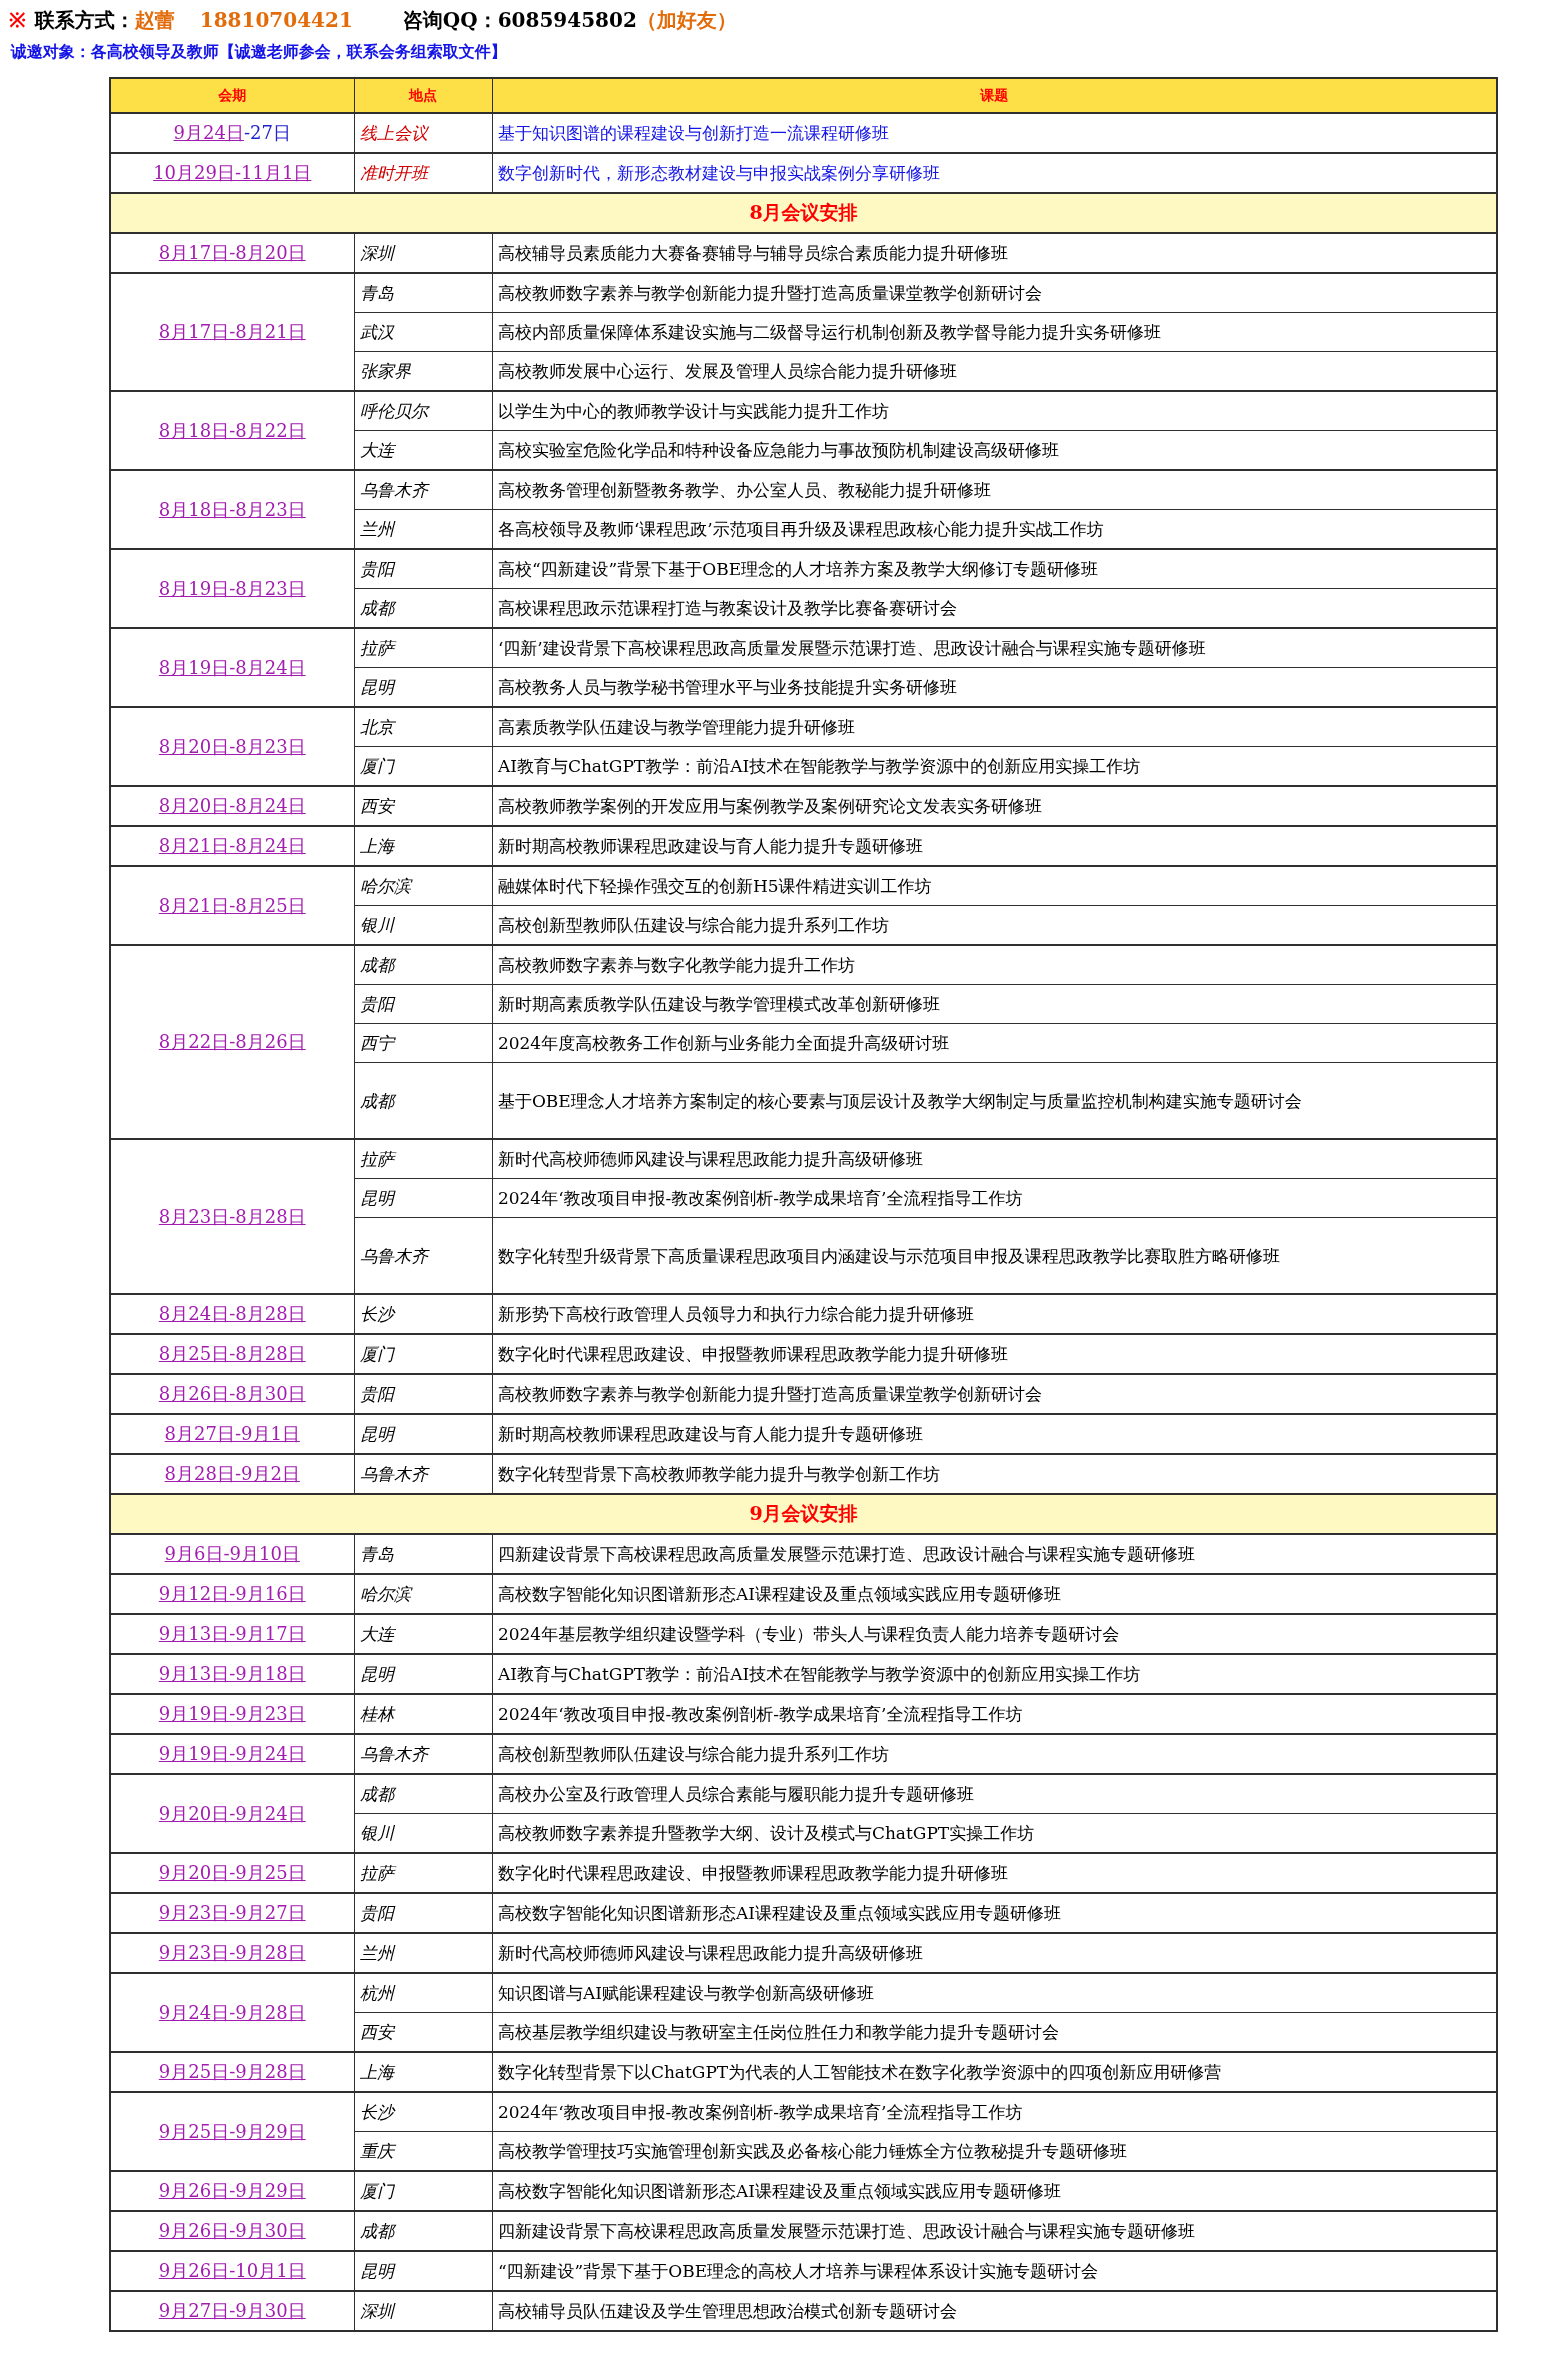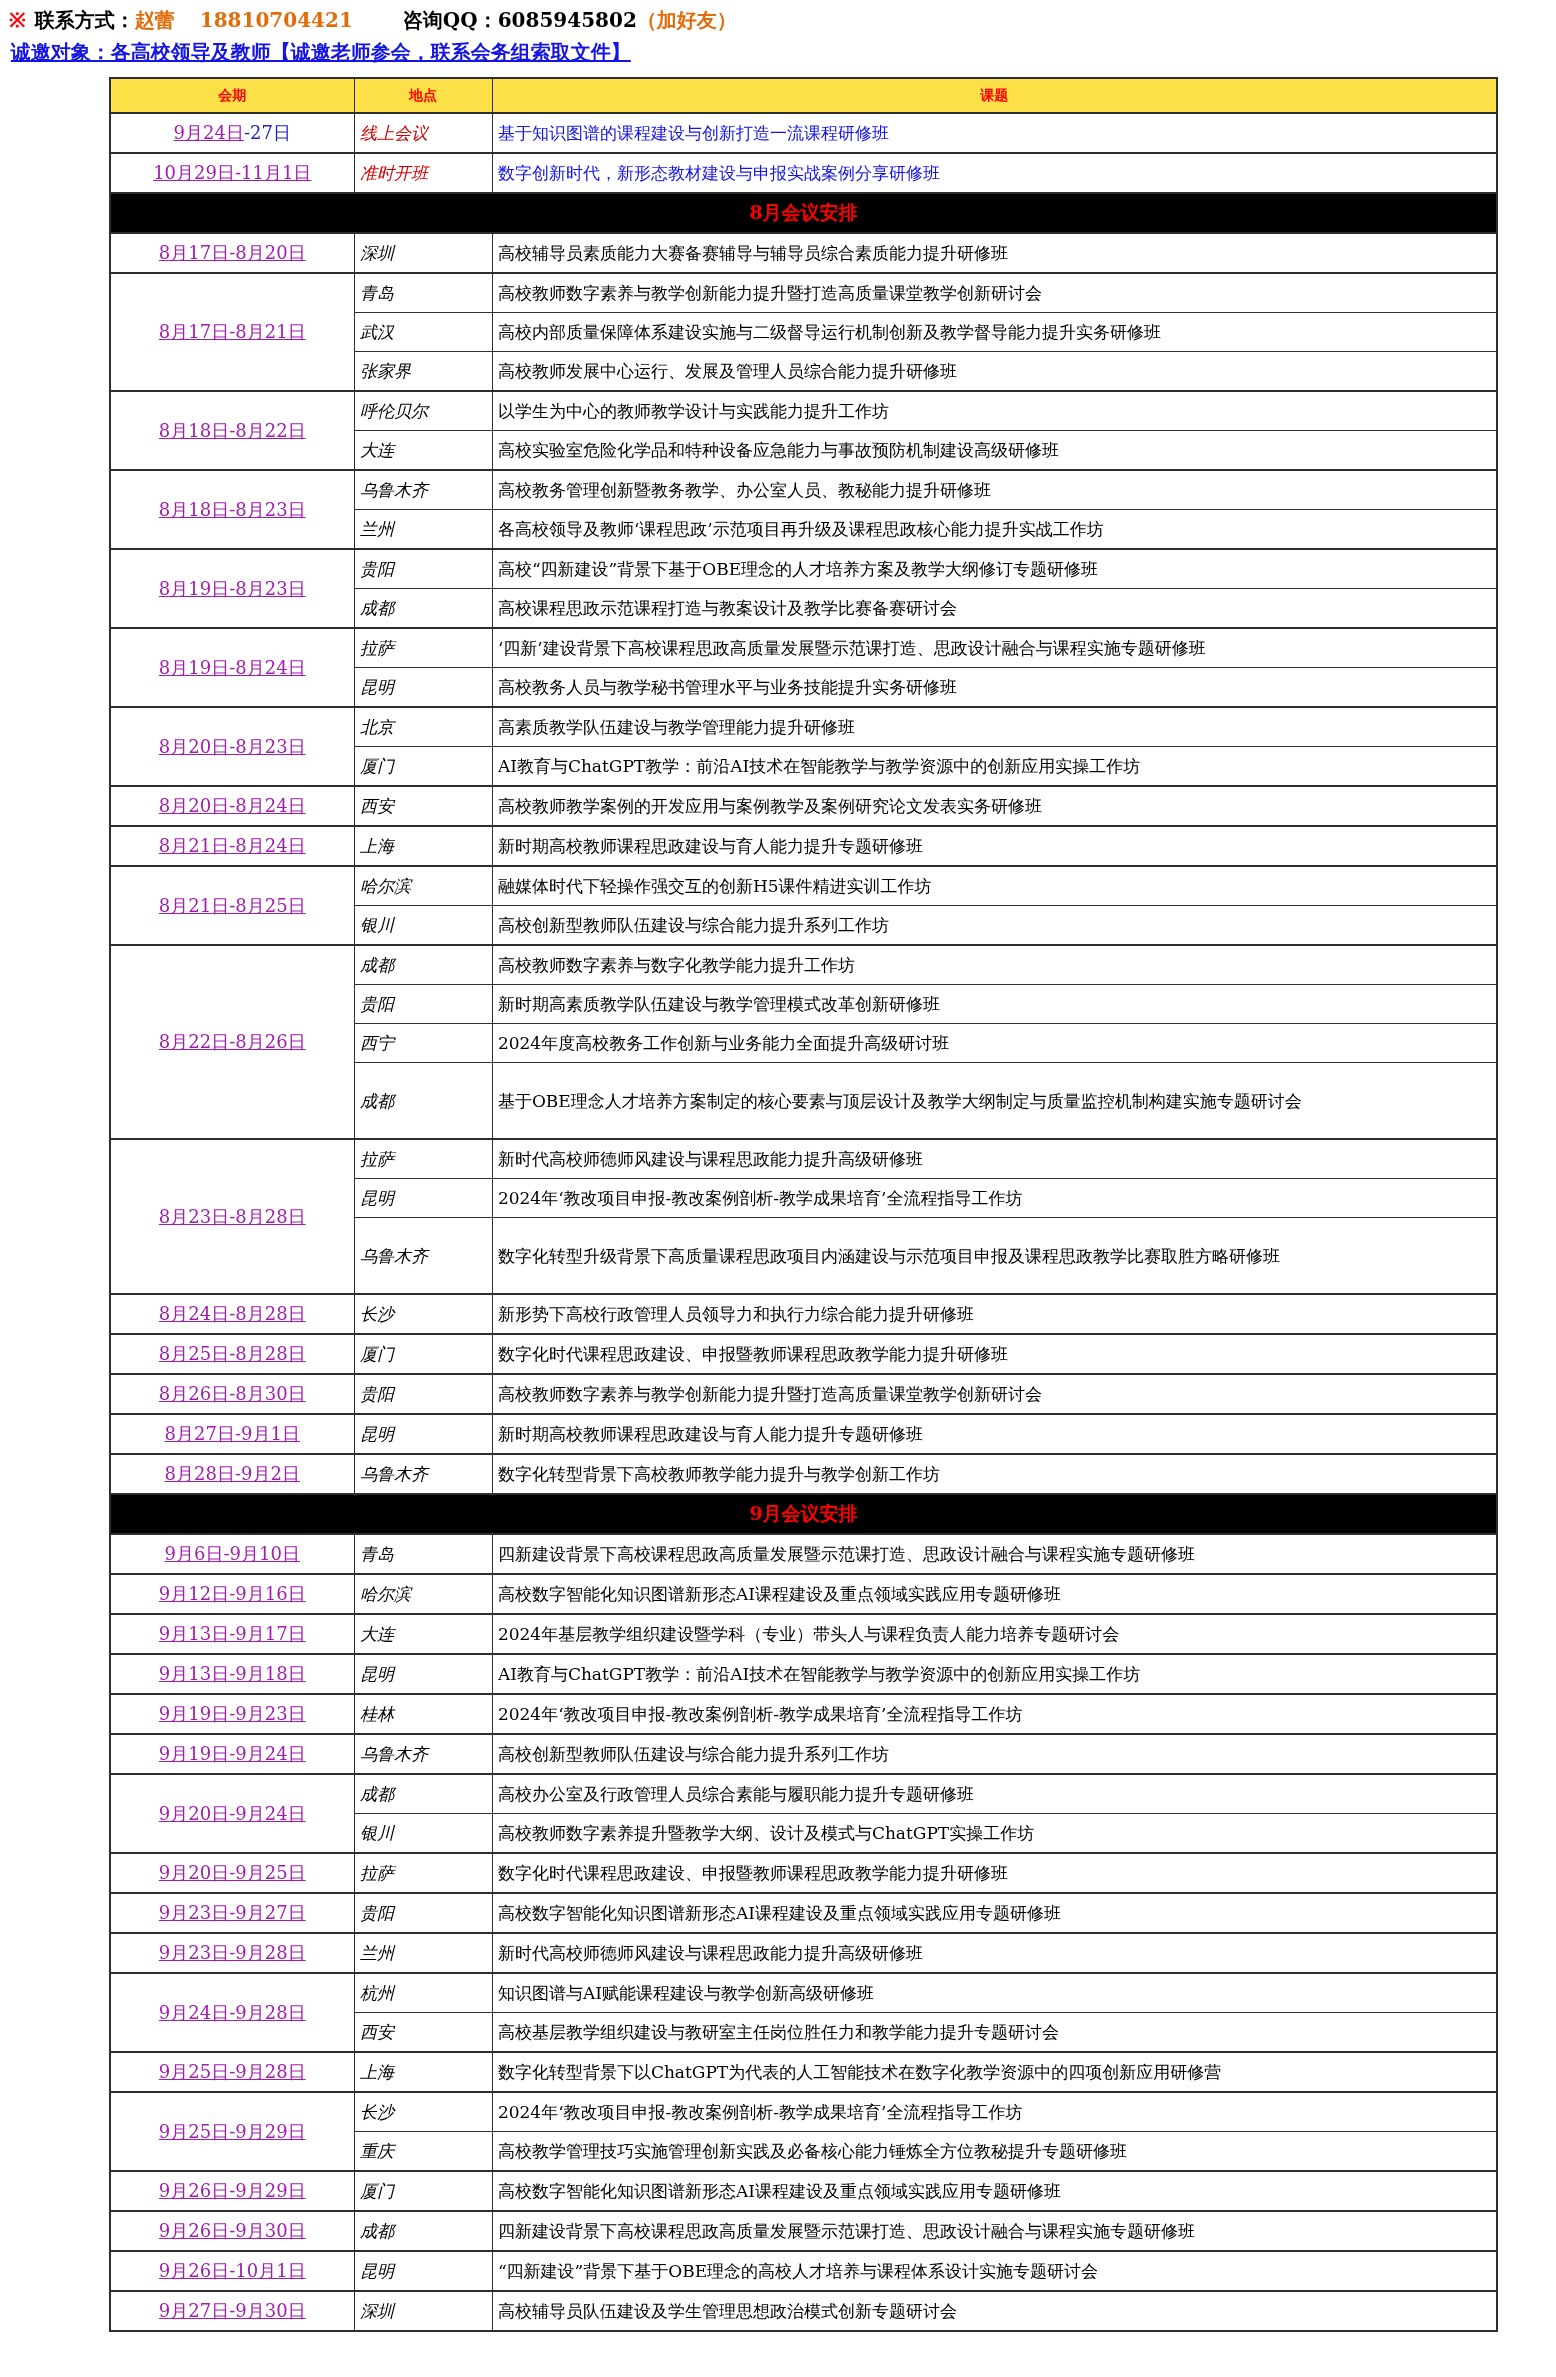--- a/index.html
+++ b/index.html
@@ -8,21 +8,21 @@
     font-family:"DejaVu Serif","Liberation Serif",serif;
     color:#000;
   }
   
   .top-block{padding:5.4px 0 0 9px;}
   .top-line{font-size:20px;font-weight:bold;line-height:31px;white-space:nowrap;}
   .marker{color:#ff0000;margin-right:9px;}
   .orange{color:#E26B0A;}
   .black{color:#000;}
   .mail-link{color:#0000EE;text-decoration:underline;cursor:pointer;}
-  .invite-line{font-size:20px;font-weight:bold;line-height:32px;color:#1414E6;padding-left:1.8px;text-decoration:underline;}
+  .invite-line{font-size:16px;font-weight:bold;line-height:32px;color:#1414E6;padding-left:1.8px;}
   .sp{display:inline-block;width:25px;}
   .sp2{display:inline-block;width:9px;}
 
   
   table.sched{
     border-collapse:collapse;
     margin:9px 0 0 109px;
     width:1388px;
     table-layout:fixed;
   }
@@ -35,21 +35,21 @@
   table.sched{border:2.7px solid #2f2f2f;}
   tr.hdr th{
     background:#fde047;
     color:#ff0000;
     font-size:14px;
     height:33px;
     text-align:center;
     font-weight:bold;
   }
   tr.band td{
-    background:#000000;
+    background:#fef9c3;
     color:#ff0000;
     font-size:19px;
     font-weight:bold;
     text-align:center;
     height:38px;
     border-top-width:2.7px;
     border-bottom-width:2.7px;
   }
   td.c-date{
     text-align:center;

